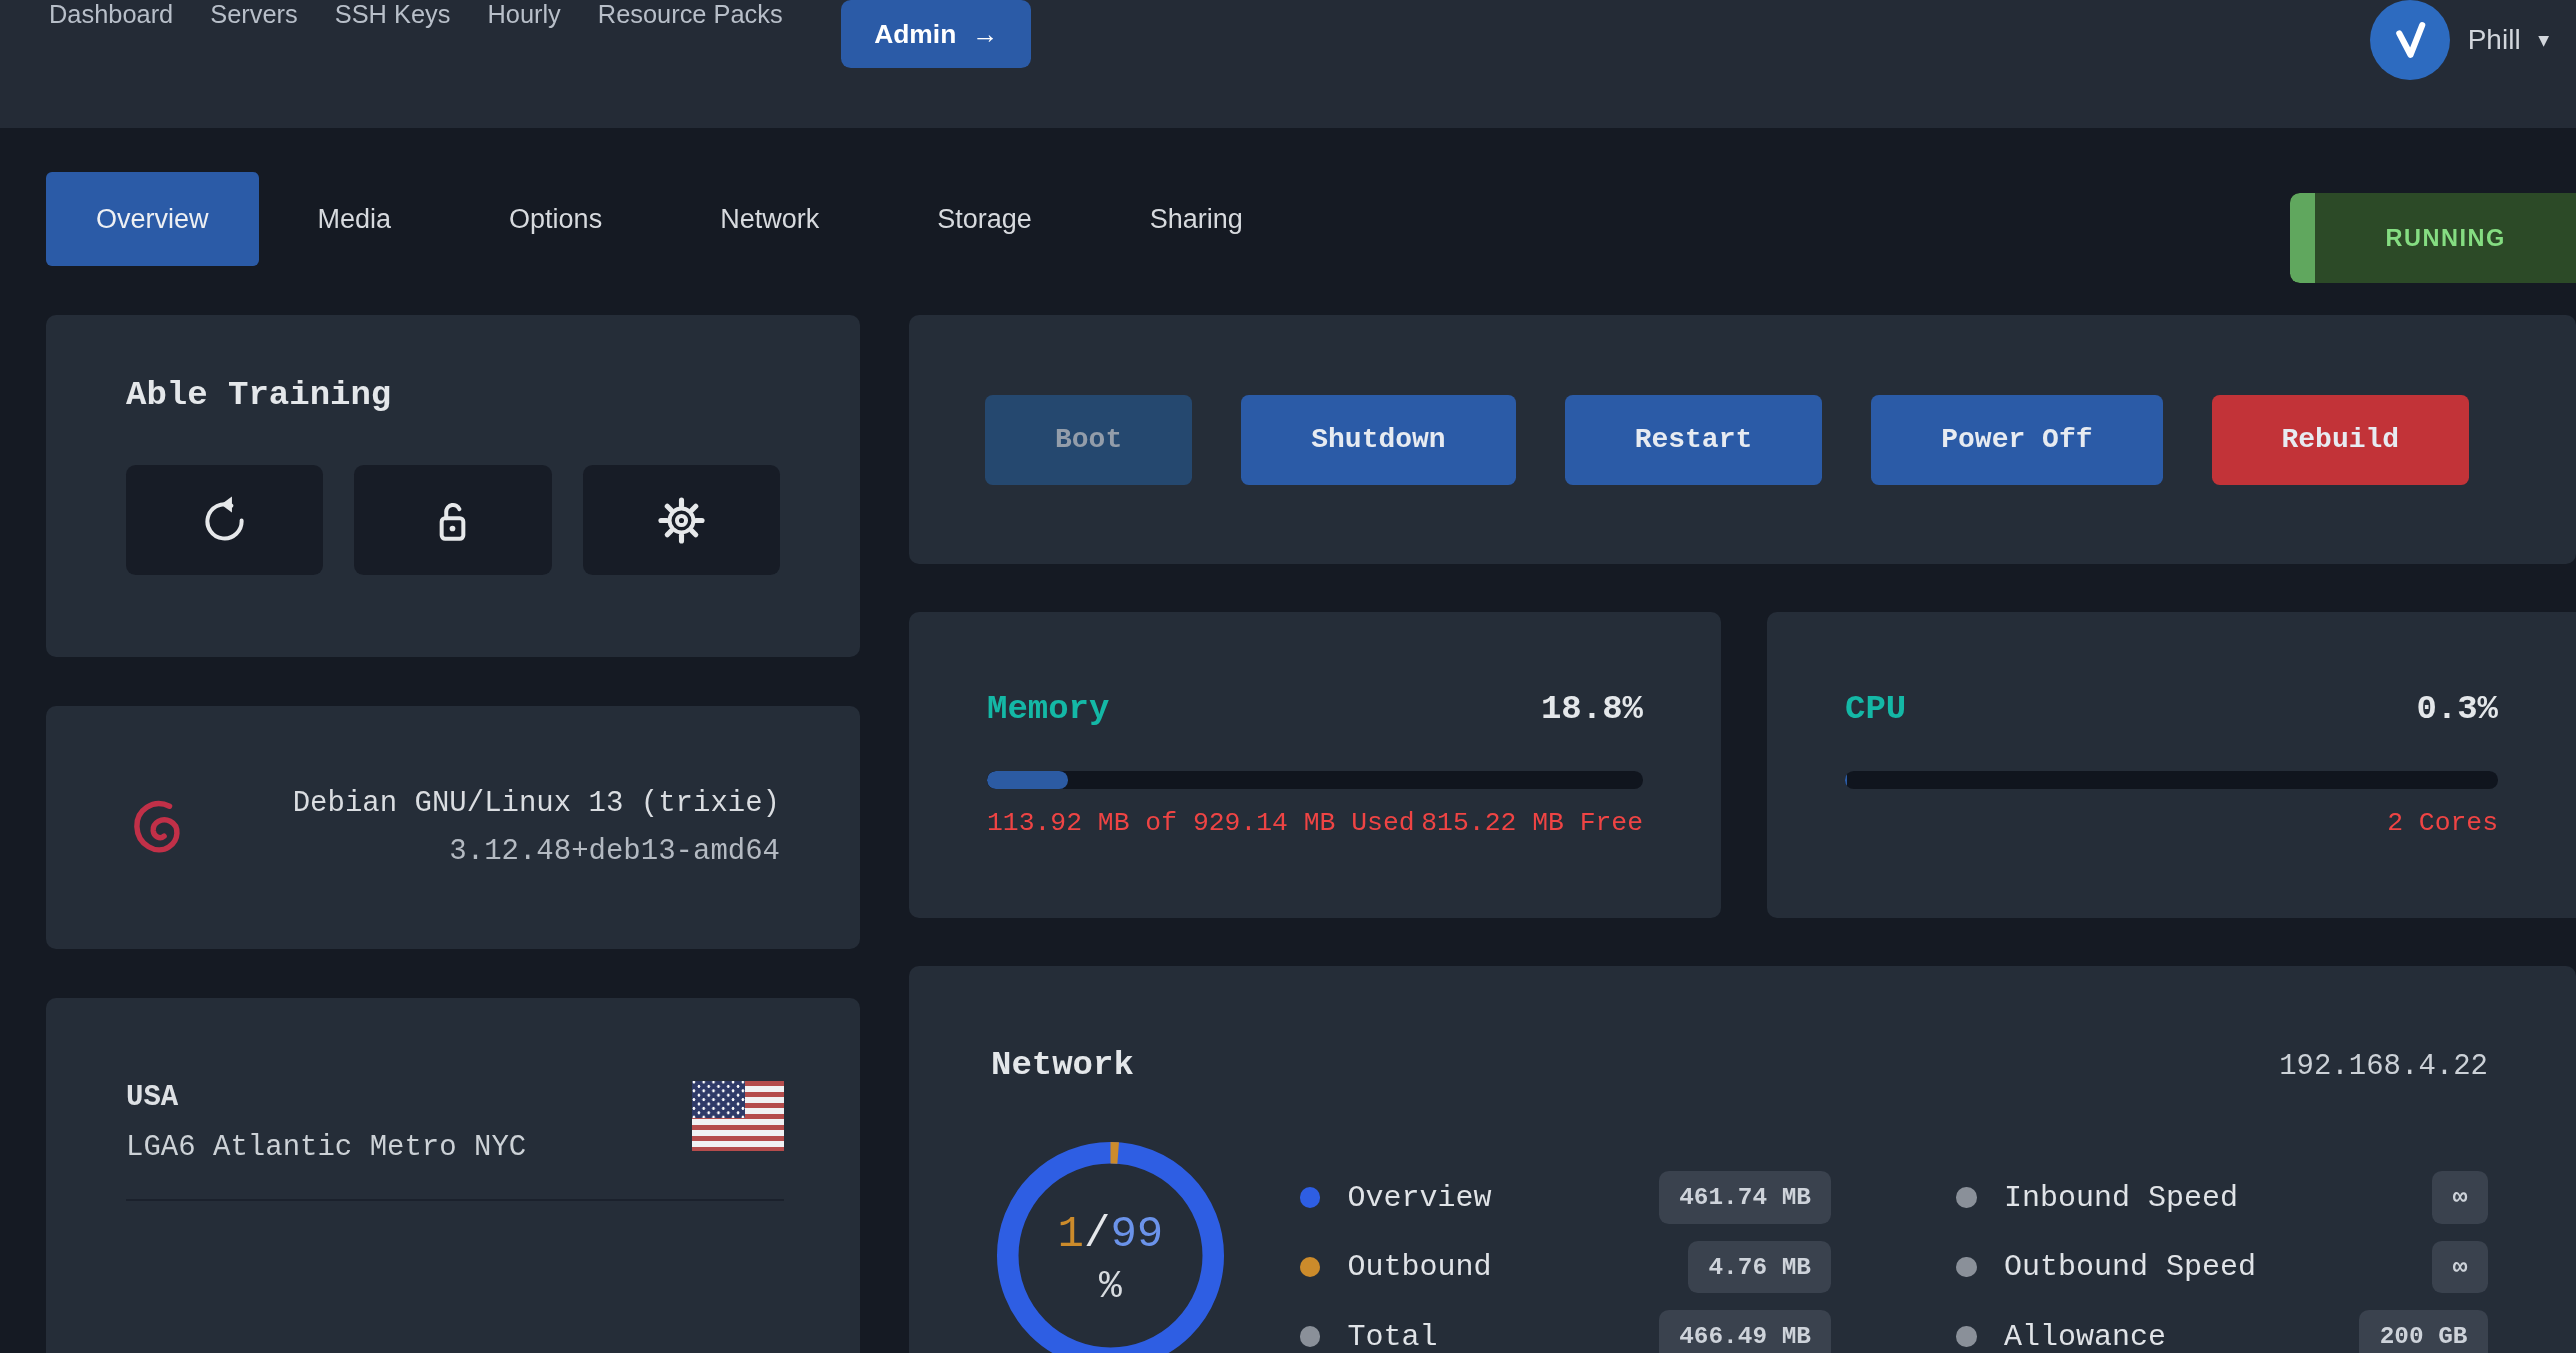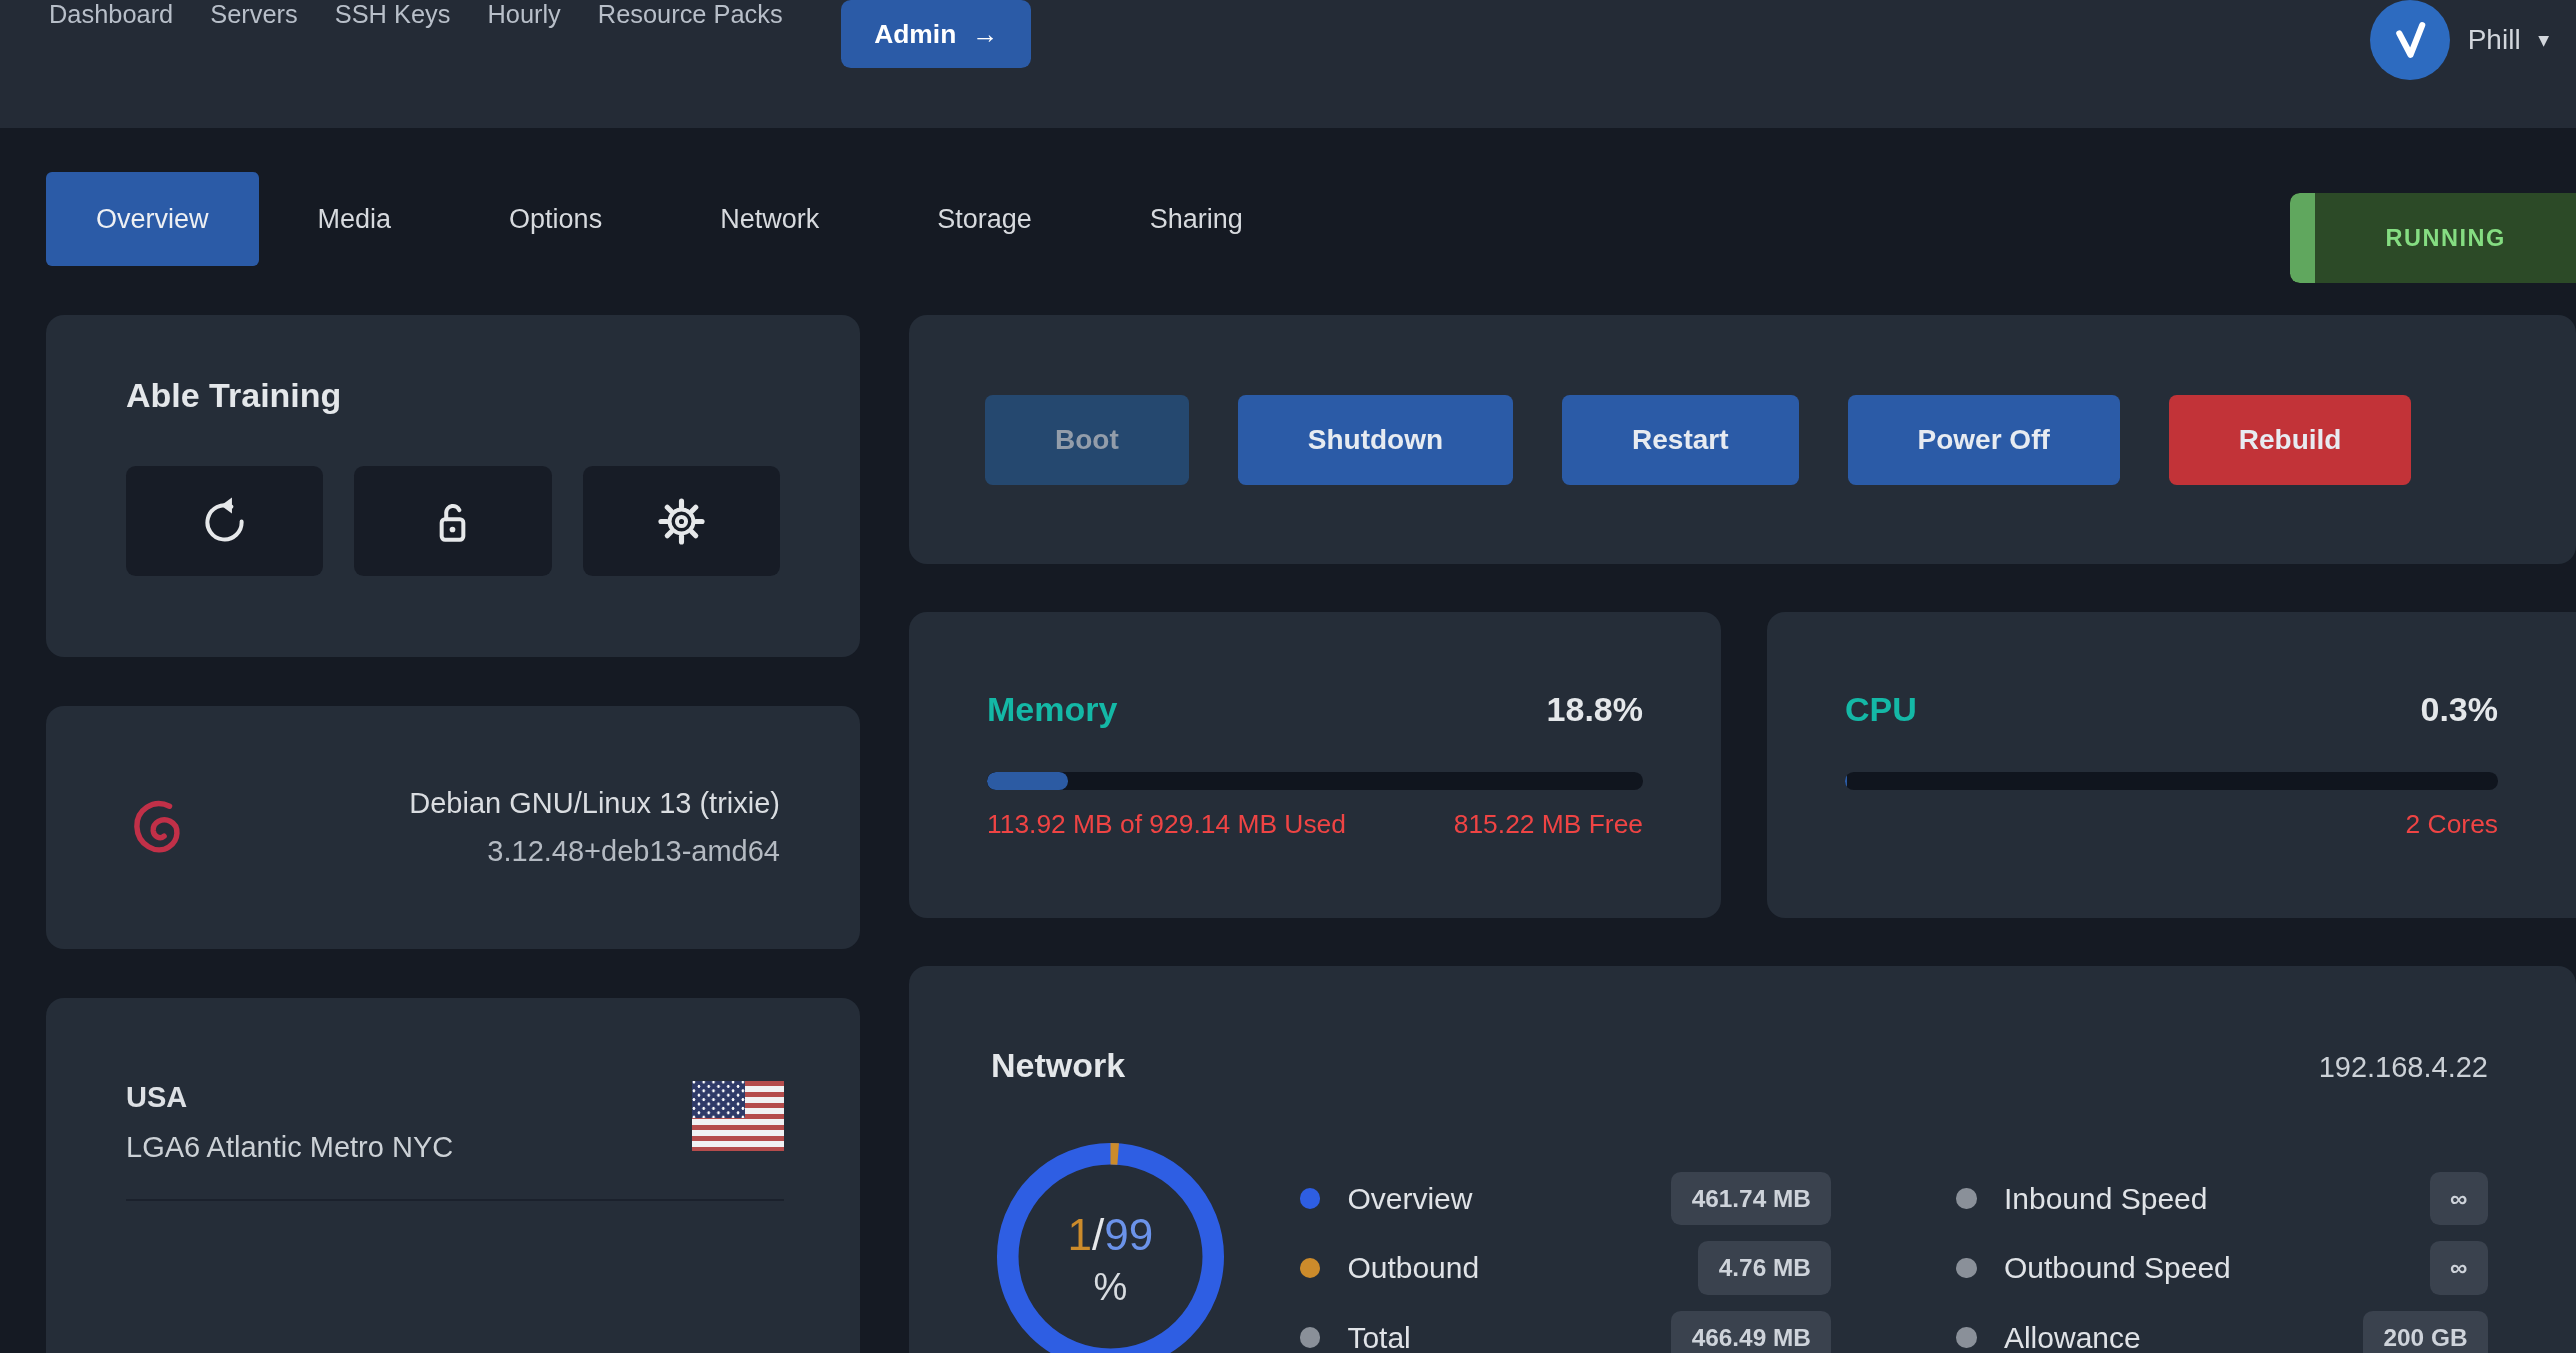--- a/index.html
+++ b/index.html
@@ -37,21 +37,21 @@
     position:absolute; top:193px; right:0; width:286px; height:90px;
     background:var(--greenbg); border-radius:9.8px 0 0 9.8px; display:flex; align-items:center; overflow:hidden;
   }
   .running-stripe { width:25.4px; height:100%; background:var(--greenstripe); border-radius:9.8px 0 0 9.8px; flex:none; }
   .running-label { flex:1; text-align:center; font-size:23.5px; font-weight:bold; letter-spacing:1.5px; color:var(--greentext); }
 
   
   .main { display:flex; gap:49px; padding-left:46px; margin-top:49px; }
   .col-left { width:814px; flex:none; display:flex; flex-direction:column; gap:49px; }
   .col-right { flex:1; display:flex; flex-direction:column; gap:48px; }
-  .card { background:var(--cardbg); border-radius:18px; }
+  .card { background:var(--cardbg); border-radius:10px;font-family:Liberation Mono, monospace; }
 
   
   .server-card { height:342px; padding:61px 80px; }
   .server-name { font-size:34px; font-weight:bold; color:#e4e7ea; }
   .iconbtn-row { display:flex; gap:31px; margin-top:51px; }
   .iconbtn {
     width:200px; height:110px; background:var(--innerbg); border:none; border-radius:9.8px;
     display:flex; align-items:center; justify-content:center; cursor:pointer;
   }
   .iconbtn svg { width:57px; height:57px; stroke:#e6e8ea; fill:none; stroke-width:7; stroke-linecap:round; stroke-linejoin:round; }

